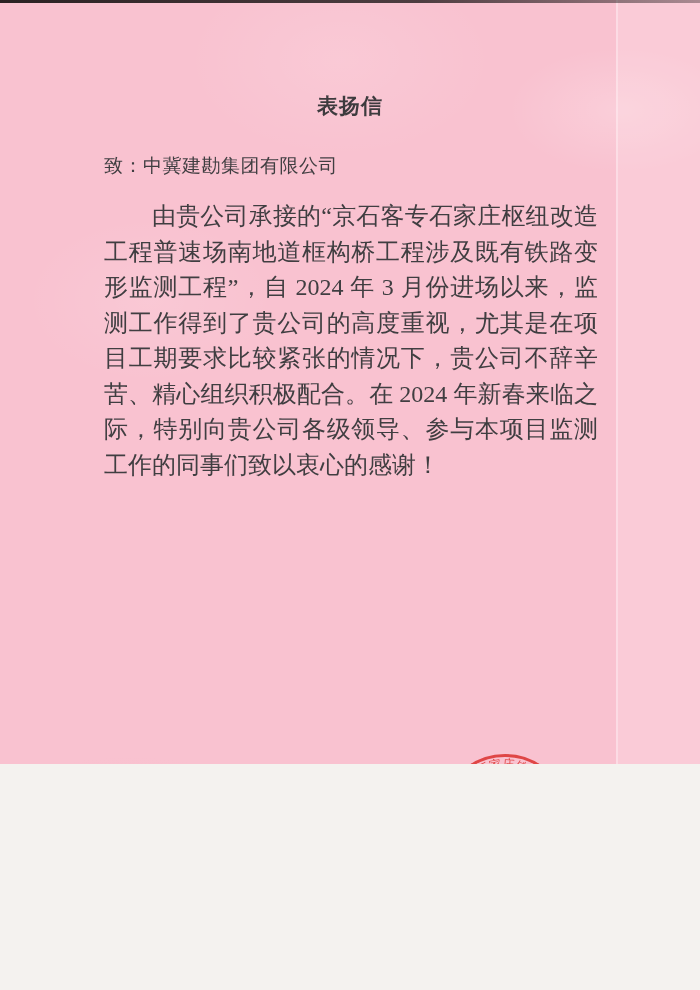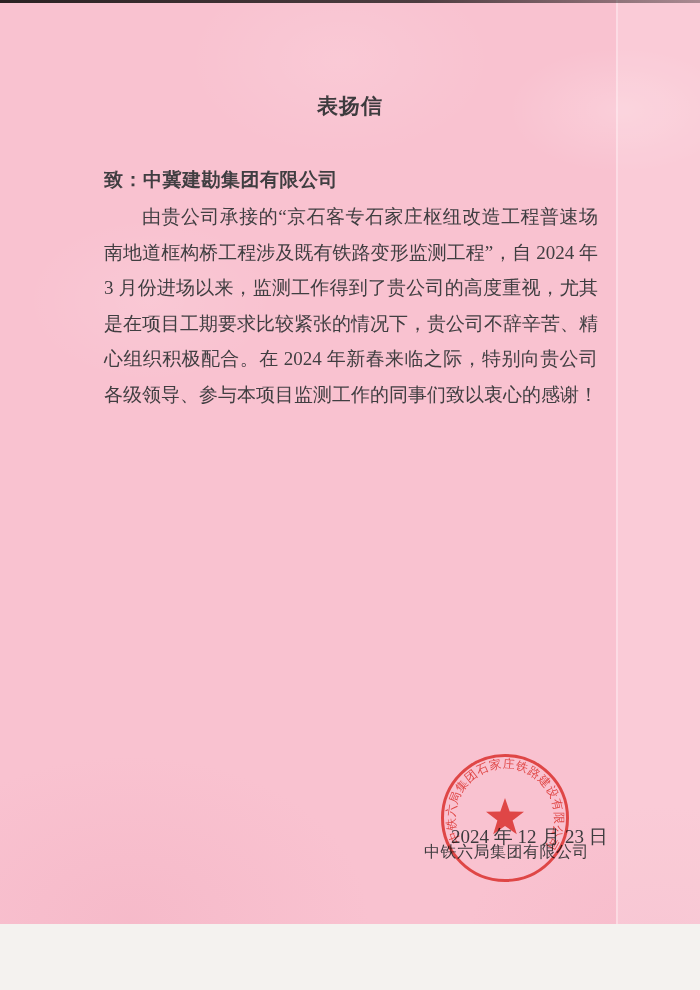--- a/index.html
+++ b/index.html
@@ -3,21 +3,21 @@
 <meta charset="utf-8">
 <style>
   html, body { margin: 0; padding: 0; }
   body {
     width: 700px; height: 990px;
     font-family: "Liberation Serif", "DejaVu Serif", serif;
     background: #f4f2ef;
   }
   .scan {
     position: relative;
-    width: 700px; height: 924px;
+    width: 700px; height: 764px;
     overflow: hidden;
     background: #f4f2ef;
   }
   
   .paper {
     position: absolute;
     left: 0; top: 0;
     width: 700px; height: 980px;
     background:
       radial-gradient(160px 90px at 620px 110px, rgba(255,255,255,0.20), transparent 70%),
@@ -69,31 +69,31 @@
     margin: 0;
     text-align: center;
     font-family: "Liberation Sans", "DejaVu Sans", sans-serif;
     font-size: 21px;
     font-weight: 700;
     letter-spacing: 1px;
     color: #3d3b3e;
   }
   .recipient {
     position: absolute;
-    left: 104px; top: 167px;
+    left: 104px; top: 153px;
     font-size: 19px;
-    font-weight: 700;
+    font-weight: 400;
     letter-spacing: 0.5px;
     color: #403e41;
   }
   .body-text {
     position: absolute;
     left: 104px; top: 199px;
     width: 494px;
-    font-size: 19px;
+    font-size: 24px;
     line-height: 35.5px;
     text-align: justify;
     color: #403e41;
   }
   .body-text p {
     margin: 0;
     text-indent: 2em;
   }
   .sig-company {
     position: absolute;

